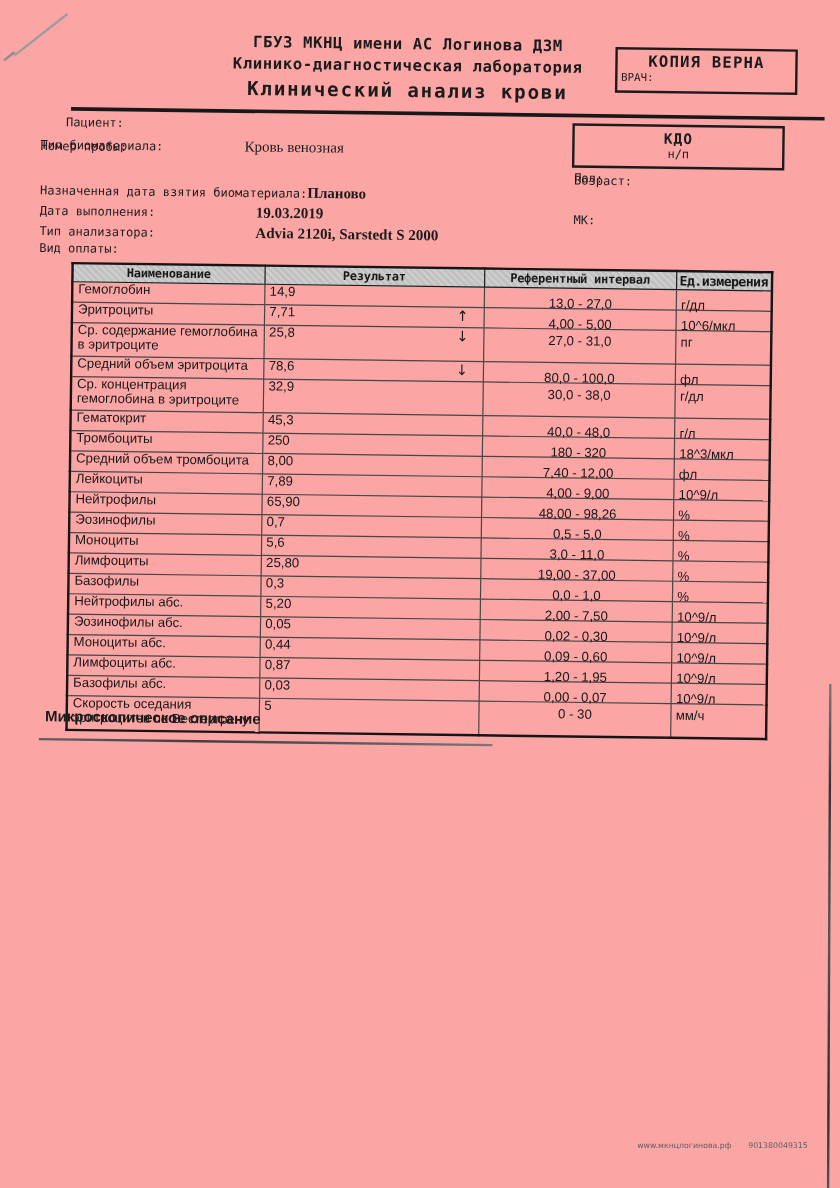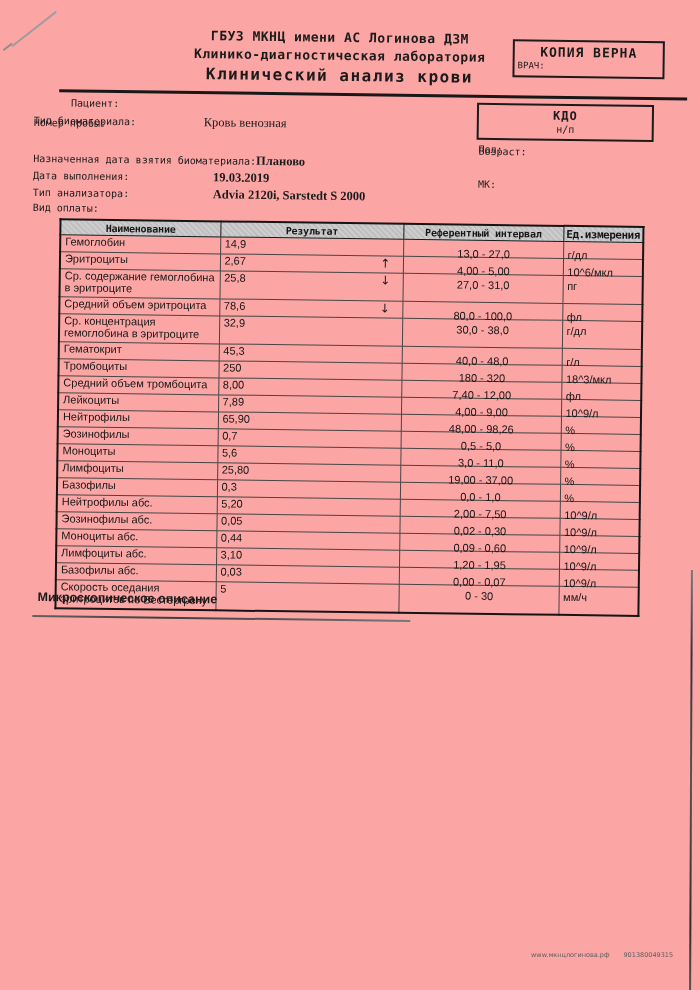--- a/index.html
+++ b/index.html
@@ -12,21 +12,21 @@
   .org-block{position:absolute;left:140px;top:26px;width:400px;text-align:center;}
   .org1,.org2{font-weight:bold;font-size:13px;letter-spacing:0.5px;margin-bottom:3px;}
   .doc-title{font-weight:bold;font-size:16px;letter-spacing:1.5px;margin-top:2px;}
 
   .copy-stamp{position:absolute;left:513px;top:33px;width:148px;height:34px;border:2px solid #1b1b1b;}
   .copy-title{font-weight:bold;font-size:13px;text-align:center;margin-top:3px;letter-spacing:1px;}
   .copy-doctor{font-size:9px;margin-left:3px;margin-top:1px;}
 
   .divider{position:absolute;left:60px;top:89px;width:628px;height:2.5px;background:#181818;}
 
-  .patient-label{position:absolute;left:72px;top:97px;font-size:10px;}
+  .patient-label{position:absolute;left:56px;top:97px;font-size:10px;}
 
   .kdo-stamp{position:absolute;left:478px;top:97px;width:173px;height:33px;border:2px solid #1b1b1b;text-align:center;}
   .kdo1{font-weight:bold;font-size:12px;margin-top:3px;letter-spacing:1px;}
   .kdo2{font-size:10px;margin-top:1px;}
 
   
   .meta-line{position:absolute;left:35px;font-size:10px;white-space:nowrap;}
   .meta-line .label{display:inline-block;vertical-align:baseline;}
   .w170 .label{width:170px;}
   .w180 .label{width:180px;}
@@ -139,21 +139,21 @@
       </thead>
       <tbody>
           <tr class="t-row">
             <td class="name-cell">Гемоглобин</td>
             <td class="result-cell"><span>14,9</span></td>
             <td class="ref-cell"><span class="shift">13,0 - 27,0</span></td>
             <td class="unit-cell"><span class="shift">г/дл</span></td>
           </tr>
           <tr class="t-row">
             <td class="name-cell">Эритроциты</td>
-            <td class="result-cell"><span>2,67</span><span class="res-flag">↑</span></td>
+            <td class="result-cell"><span>7,71</span><span class="res-flag">↑</span></td>
             <td class="ref-cell"><span class="shift">4,00 - 5,00</span></td>
             <td class="unit-cell"><span class="shift">10^6/мкл</span></td>
           </tr>
           <tr class="t-row tall">
             <td class="name-cell">Ср. содержание гемоглобина в эритроците</td>
             <td class="result-cell"><span>25,8</span><span class="res-flag">↓</span></td>
             <td class="ref-cell"><span class="shift">27,0 - 31,0</span></td>
             <td class="unit-cell"><span class="shift">пг</span></td>
           </tr>
           <tr class="t-row">
@@ -235,21 +235,21 @@
             <td class="unit-cell"><span class="shift">10^9/л</span></td>
           </tr>
           <tr class="t-row">
             <td class="name-cell">Моноциты абс.</td>
             <td class="result-cell"><span>0,44</span></td>
             <td class="ref-cell"><span class="shift">0,09 - 0,60</span></td>
             <td class="unit-cell"><span class="shift">10^9/л</span></td>
           </tr>
           <tr class="t-row">
             <td class="name-cell">Лимфоциты абс.</td>
-            <td class="result-cell"><span>3,10</span></td>
+            <td class="result-cell"><span>0,87</span></td>
             <td class="ref-cell"><span class="shift">1,20 - 1,95</span></td>
             <td class="unit-cell"><span class="shift">10^9/л</span></td>
           </tr>
           <tr class="t-row">
             <td class="name-cell">Базофилы абс.</td>
             <td class="result-cell"><span>0,03</span></td>
             <td class="ref-cell"><span class="shift">0,00 - 0,07</span></td>
             <td class="unit-cell"><span class="shift">10^9/л</span></td>
           </tr>
           <tr class="t-row tall">

